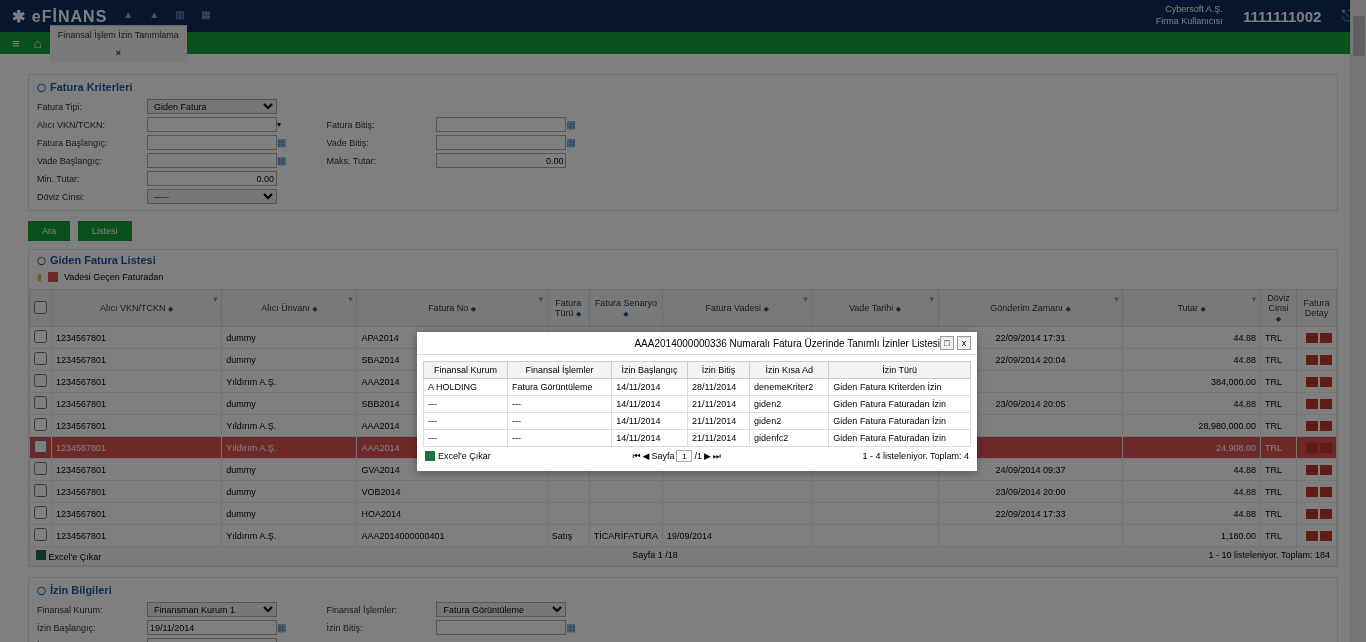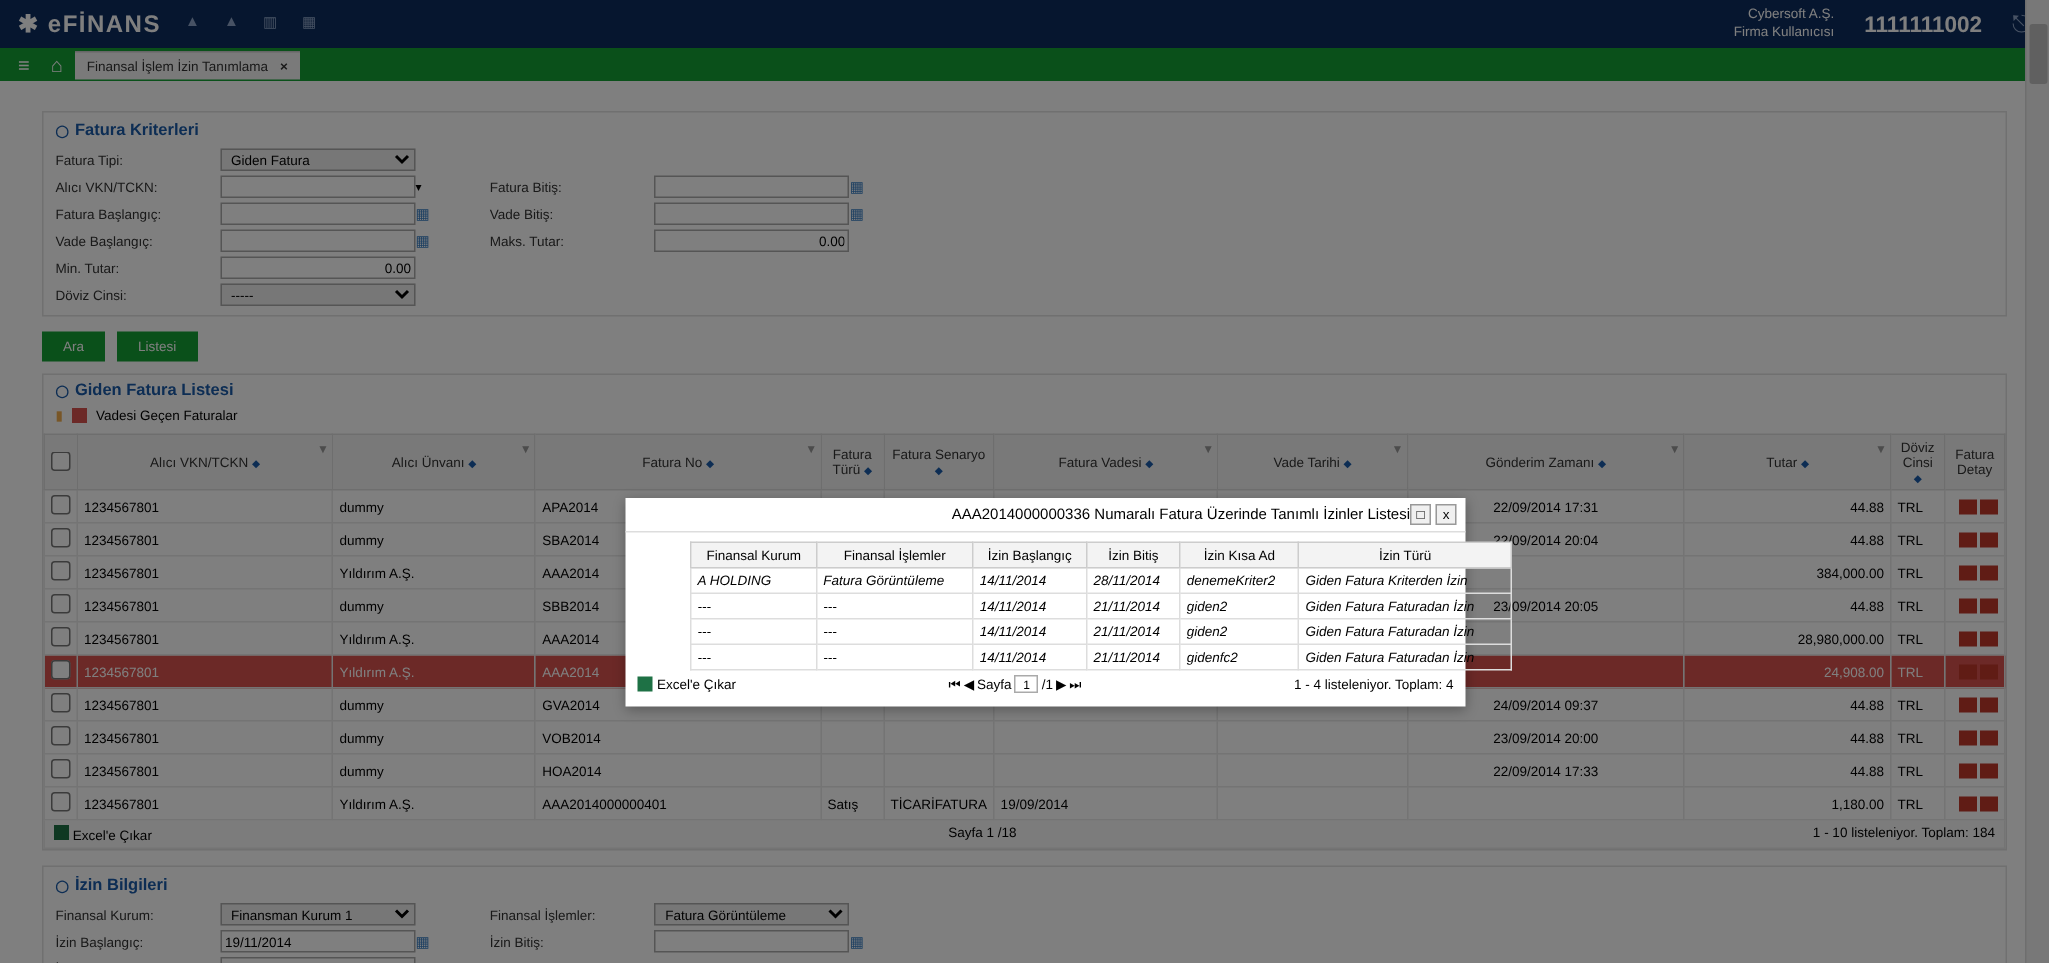--- a/index.html
+++ b/index.html
@@ -9,21 +9,21 @@
 .header-left { display: flex; align-items: center; gap: 16px; }
 .logo { font-size: 16px; font-weight: bold; letter-spacing: 1px; }
 .header-icons { display: flex; gap: 12px; }
 .header-icon { width: 14px; height: 14px; color: #8fa5c8; }
 .header-right { display: flex; align-items: center; gap: 20px; text-align: right; }
 .client-info { font-size: 9px; line-height: 1.3; }
 .client-id { font-size: 15px; font-weight: bold; }
 .logout-icon { font-size: 16px; color: #8fa5c8; }
 .toolbar { background: #15a035; height: 22px; display: flex; align-items: center; padding-left: 6px; gap: 2px; }
 .toolbar-btn { background: transparent; border: none; color: #fff; padding: 3px 6px; }
-.tab { background: #f5f5f5; color: #333; padding: 4px 8px; font-size: 9px; display: flex; align-items: center; gap: 8px; border-top: 1px solid #ccc; }
+.tab { background: #f5f5f5; color: #333; padding: 4px 8px; font-size: 9px; display: flex; align-items: center; gap: 8px; border-top: 1px solid #ccc; flex-direction: column; }
 .tab-close { font-weight: bold; cursor: pointer; }
 .content { padding: 20px 28px; position: relative; }
 .panel { border: 1px solid #e0e0e0; padding: 6px 8px; margin-bottom: 10px; background: #fff; }
 .panel-title { color: #1a5ba8; font-size: 11px; font-weight: bold; margin-bottom: 6px; display: flex; align-items: center; gap: 4px; }
 .collapse-icon { color: #1a5ba8; font-size: 8px; }
 .form-grid { display: flex; gap: 40px; }
 .form-col { display: flex; flex-direction: column; gap: 3px; }
 .form-row { display: flex; align-items: center; gap: 0; }
 .form-label { width: 110px; font-size: 9px; color: #333; }
 .form-input { width: 130px; height: 15px; border: 1px solid #aaa; font-size: 9px; padding: 0 2px; }
@@ -43,23 +43,23 @@
 .grid-table td.num { text-align: right; }
 .checkbox-col { width: 14px; text-align: center; }
 .row-icons { display: flex; gap: 2px; justify-content: flex-end; }
 .row-icon { width: 12px; height: 10px; background: #c0392b; }
 .grid-footer { display: flex; justify-content: space-between; padding: 3px 6px; font-size: 9px; background: #f8f8f8; border: 1px solid #e8e8e8; border-top: none; }
 .modal { position: absolute; top: 332px; left: 417px; width: 560px; background: #fff; z-index: 200; box-shadow: 0 2px 8px rgba(0,0,0,0.3); }
 .modal-header { display: flex; justify-content: flex-end; align-items: center; padding: 4px 6px; border-bottom: 1px solid #ddd; font-size: 10px; }
 .modal-close-btns { display: flex; gap: 3px; }
 .modal-close { border: 1px solid #999; background: #f0f0f0; width: 14px; height: 14px; font-size: 9px; text-align: center; line-height: 12px; cursor: pointer; }
 .modal-body { padding: 6px; }
-.modal-table { width: 100%; border-collapse: collapse; font-size: 9px; margin-left: 37px; }
+.modal-table { width: 100%; border-collapse: collapse; font-size: 9px; }
 .modal-table th { background: #f3f3f3; border: 1px solid #ccc; padding: 3px 4px; font-weight: normal; }
-.modal-table td { border: 1px solid #ddd; padding: 3px 4px; height: 16px; font-style: italic; }
+.modal-table td { border: 1px solid #ddd; padding: 3px 4px; height: 16px; }
 .modal-footer { display: flex; justify-content: space-between; align-items: center; padding: 3px 2px; font-size: 9px; }
 .modal-export { display: flex; align-items: center; gap: 3px; }
 .excel-icon { width: 10px; height: 10px; background: #1e7145; }
 .modal-pager { display: flex; align-items: center; gap: 2px; }
 .page-input { width: 16px; height: 12px; border: 1px solid #aaa; text-align: center; font-size: 8px; }
 .scrollbar-v { position: absolute; right: 0; top: 0; width: 16px; height: 100%; background: #f0f0f0; border-left: 1px solid #ddd; }
 .scrollbar-thumb { position: absolute; top: 16px; left: 2px; width: 12px; height: 40px; background: #c1c1c1; border-radius: 2px; }
 </style>
 </head>
 <body>
@@ -156,21 +156,21 @@
 
   <div class="panel" style="padding:0">
     <div style="padding:4px 8px">
       <div class="panel-title">
         <span class="collapse-icon">◯</span>
         <span>Giden Fatura Listesi</span>
       </div>
       <div class="legend-row">
         <span style="color:#f0ad4e">▮</span>
         <span class="legend-sq"></span>
-        <span>Vadesi Geçen Faturalar</span>
+        <span>Vadesi Geçen Faturadan</span>
       </div>
     </div>
     <table class="grid-table">
       <thead>
         <tr>
           <th class="checkbox-col"><input type="checkbox" style=""></th>
           <th><span>Alıcı VKN/TCKN</span> <span class="sort">◆</span><span class="filter">▼</span></th>
           <th><span>Alıcı Ünvanı</span> <span class="sort">◆</span><span class="filter">▼</span></th>
           <th><span>Fatura No</span> <span class="sort">◆</span><span class="filter">▼</span></th>
           <th style="width:42px"><span>Fatura Türü</span> <span class="sort">◆</span></th>

